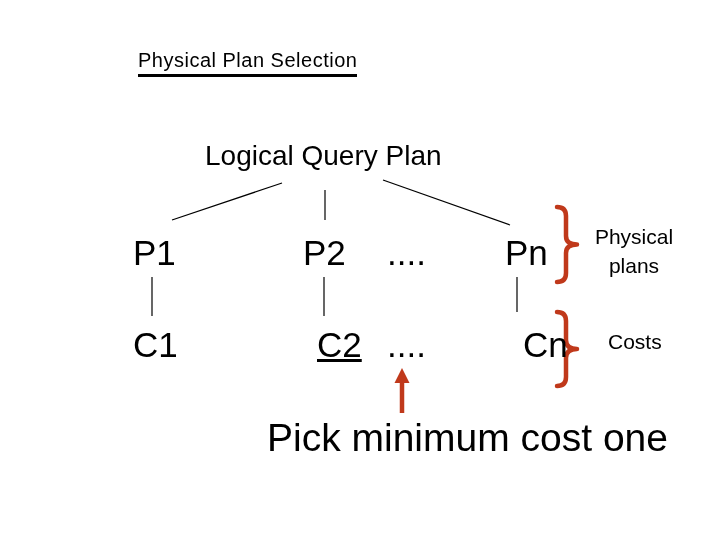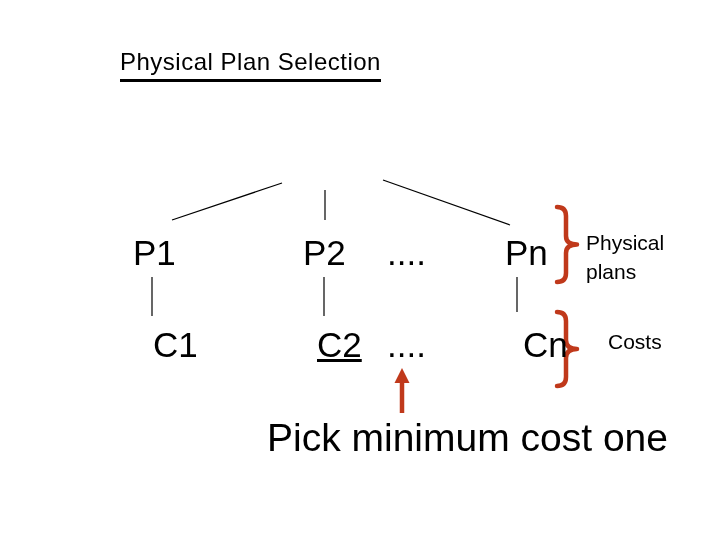--- a/index.html
+++ b/index.html
@@ -4,35 +4,35 @@
 <style>
   html,body{margin:0;padding:0;background:#ffffff;}
   .slide{
     position:relative;width:720px;height:540px;background:#ffffff;
     font-family:"Liberation Sans","DejaVu Sans",sans-serif;color:#000;
     overflow:hidden;
   }
   .abs{position:absolute;white-space:nowrap;line-height:1.2;}
   .overlay{position:absolute;left:0;top:0;pointer-events:none;}
   .title{
-    left:120px;top:48px;font-size:24px;font-weight:400;
+    left:138px;top:48px;font-size:20px;font-weight:400;
     border-bottom:3px solid #000;padding-bottom:2px;letter-spacing:.5px;
   }
   .root-label{left:205px;top:139px;font-size:28px;}
   .node{font-size:35px;}
   .pos-p1{left:133px;top:232px;}
   .pos-p2{left:303px;top:232px;}
   .pos-pdots{left:387px;top:232px;}
   .pos-pn{left:505px;top:232px;}
-  .pos-c1{left:133px;top:324px;margin-left:20px;}
+  .pos-c1{left:133px;top:324px;}
   .pos-c2{left:317px;top:324px;text-decoration:underline;}
   .pos-cdots{left:387px;top:324px;}
   .pos-cn{left:523px;top:324px;}
   .brace-label{
-    left:586px;top:228px;width:96px;font-size:21px;
+    left:586px;top:222px;width:96px;font-size:21px;text-align:center;
     line-height:1.4;white-space:normal;
   }
   .costs-label{left:598px;top:329px;font-size:21px;margin-left:10px;}
   .caption{left:267px;top:415px;font-size:39px;}
 </style>
 </head>
 <body>
 
 <div class="slide">
 
@@ -51,20 +51,21 @@
 
     <path d="M 557,312 Q 566,312 566,321 L 566,340 Q 566,349 577,349
              Q 566,349 566,358 L 566,377 Q 566,386 557,386" fill="none" stroke-width="4.5" stroke-linecap="round" stroke-linejoin="round" stroke="#C0391B"></path>
 
     <line x1="402" y1="413" x2="402" y2="380" stroke-width="4.5" stroke-linecap="butt" stroke="#C0391B"></line>
     <polygon points="402,368 394.5,383 409.5,383" fill="#C0391B"></polygon>
   </svg>
 
   <div class="abs title">Physical Plan Selection</div>
 
+  <div class="abs root-label">Logical Query Plan</div>
 
   <span class="abs node pos-p1">P1</span>
   <span class="abs node pos-p2">P2</span>
   <span class="abs node pos-pdots">....</span>
   <span class="abs node pos-pn">Pn</span>
 
   <span class="abs node pos-c1">C1</span>
   <span class="abs node pos-c2">C2</span>
   <span class="abs node pos-cdots">....</span>
   <span class="abs node pos-cn">Cn</span>

